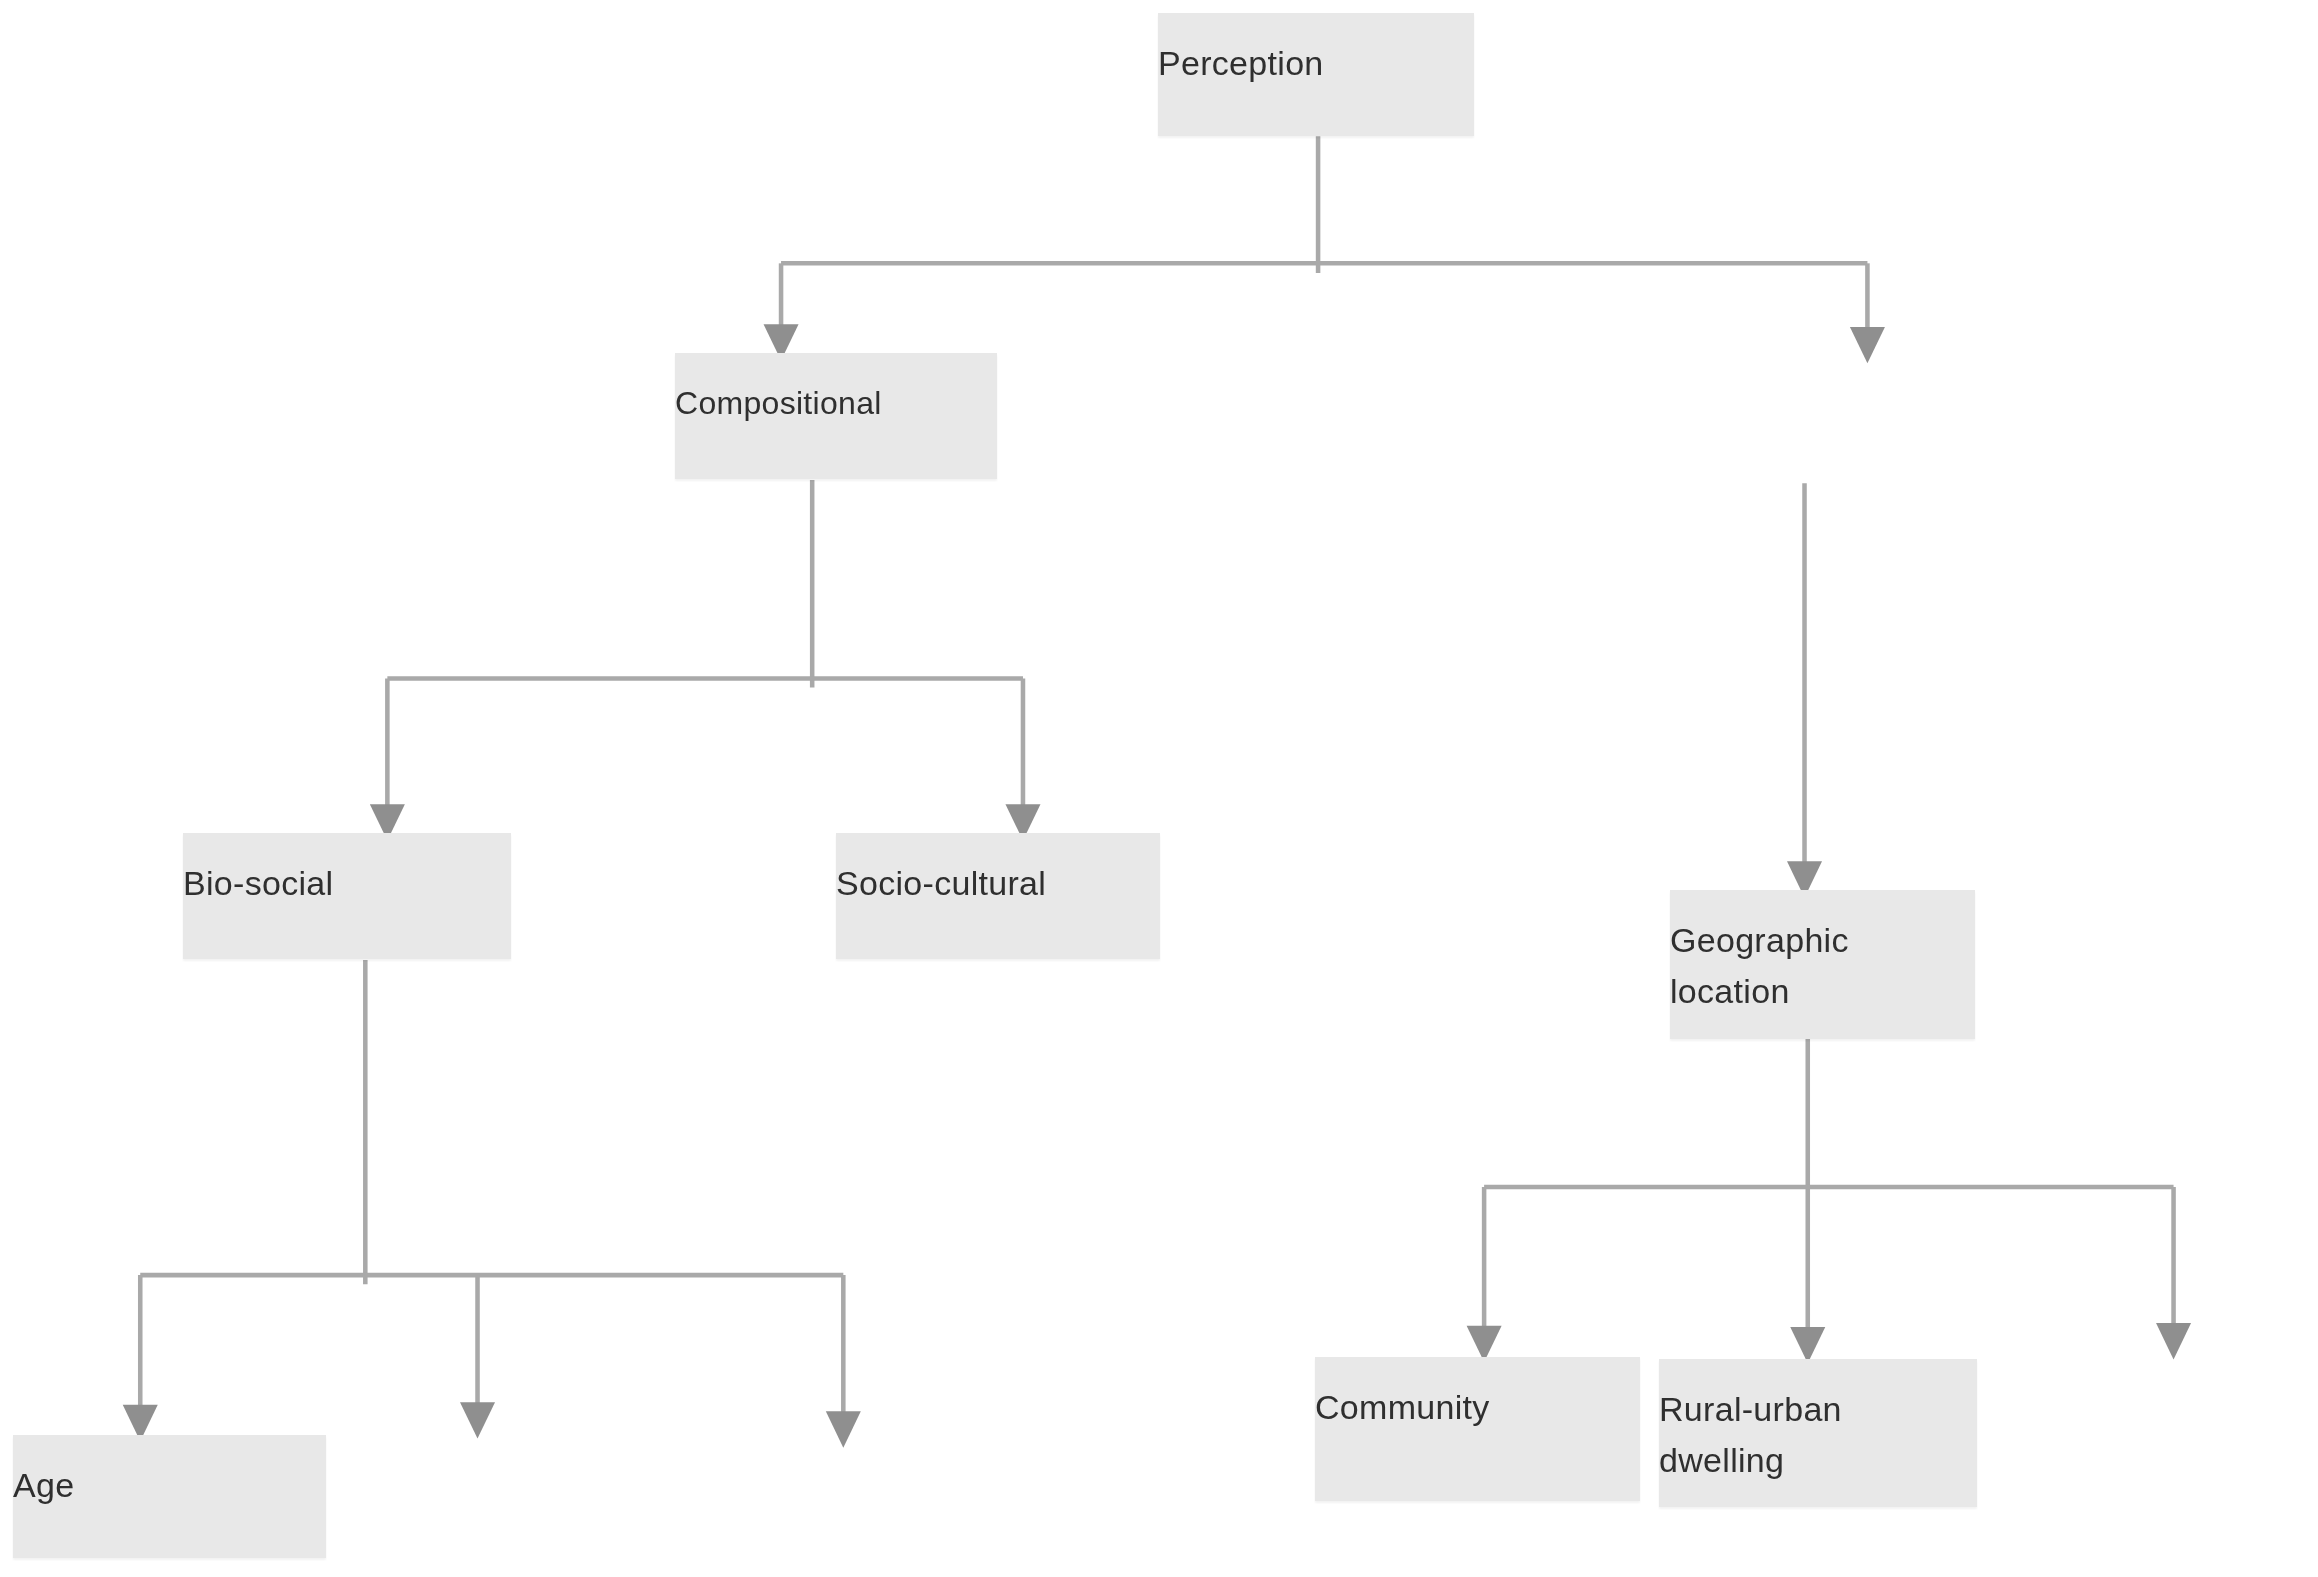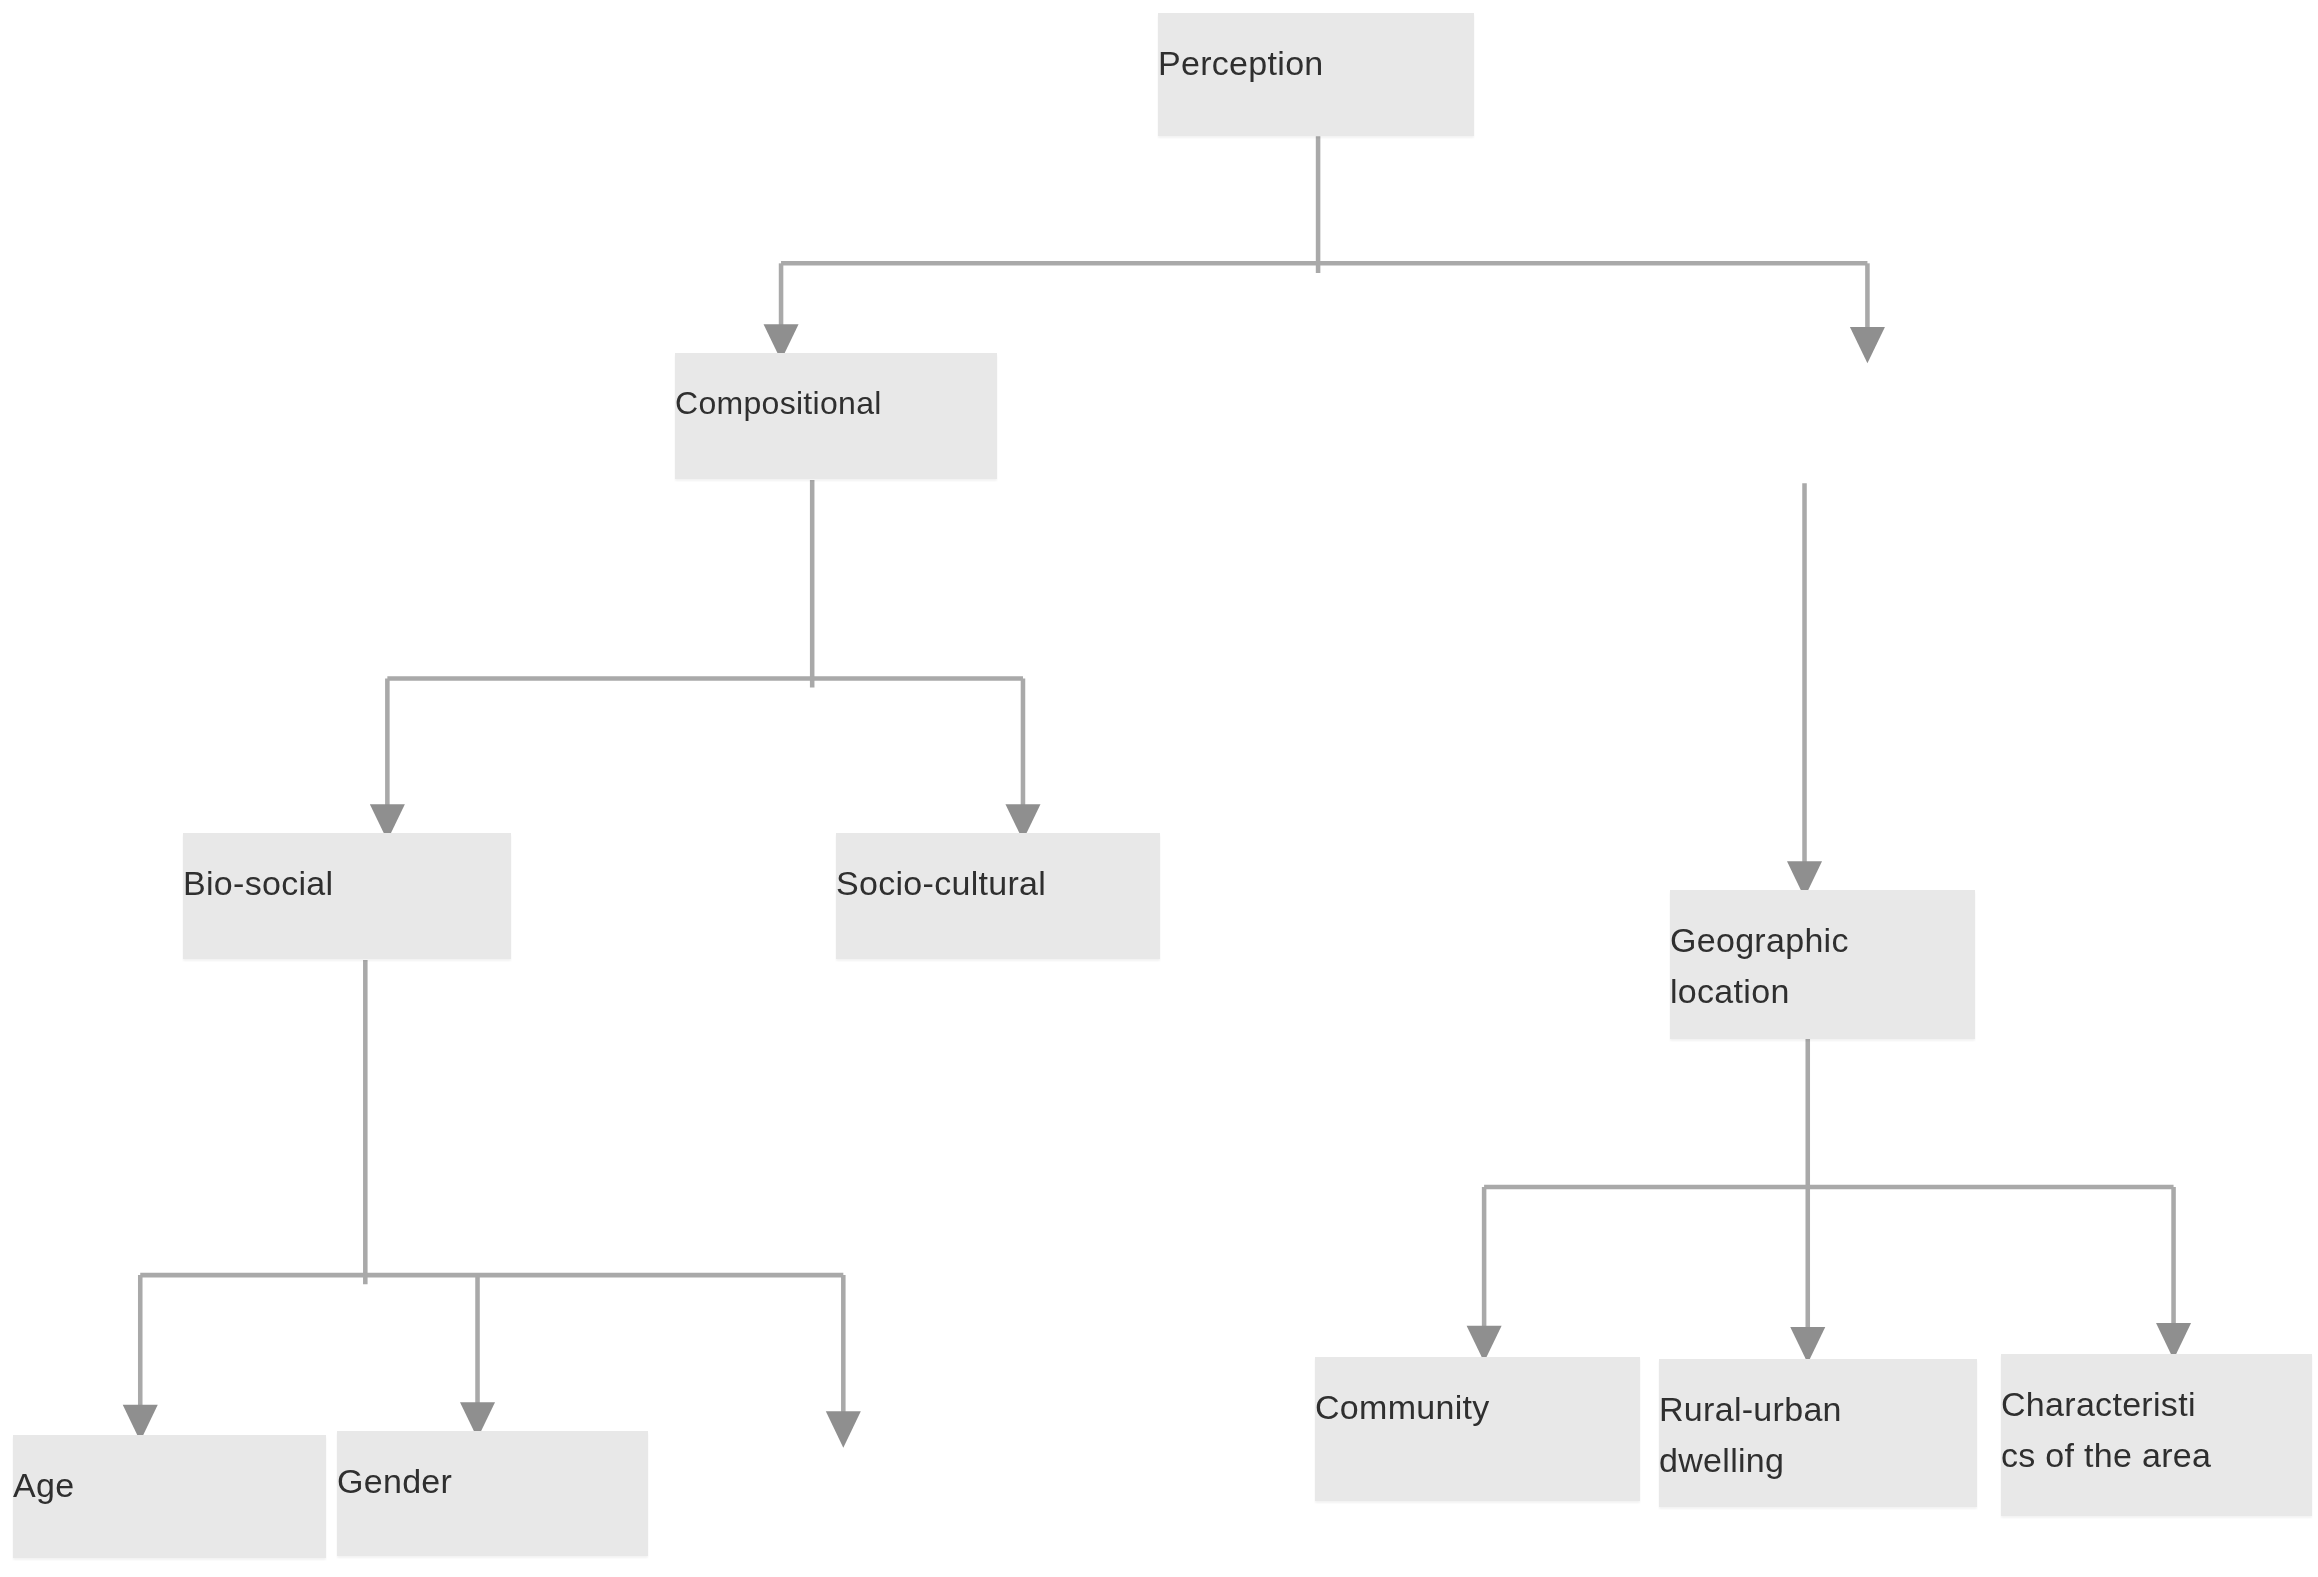--- a/index.html
+++ b/index.html
@@ -102,33 +102,26 @@
 
   <div class="node" style="left:1670px; top:890px; width:305px; height:149px;">
     <span class="label">Geographic
 location</span>
   </div>
 
   <div class="node" style="left:13px; top:1435px; width:313px; height:123px;">
     <span class="label">Age</span>
   </div>
 
-  <div class="node" style="left:337px; top:1431px; width:311px; height:125px;">
-    <span class="label">Gender</span>
-  </div>
 
 
   <div class="node" style="left:1315px; top:1357px; width:325px; height:144px;">
     <span class="label">Community</span>
   </div>
 
   <div class="node" style="left:1659px; top:1359px; width:318px; height:148px;">
     <span class="label">Rural-urban
 dwelling</span>
   </div>
 
-  <div class="node" style="left:2001px; top:1354px; width:311px; height:162px;">
-    <span class="label">Characteristi
-cs of the area</span>
-  </div>
 
 </div>
 
 
 </body></html>

